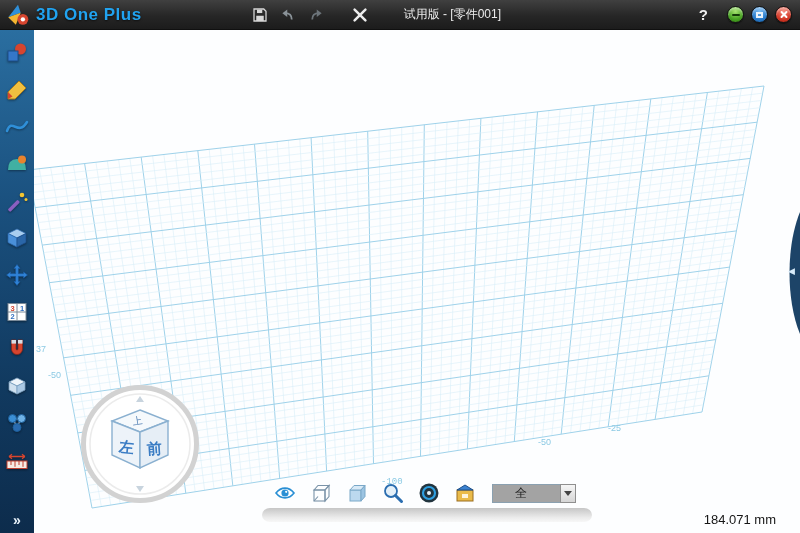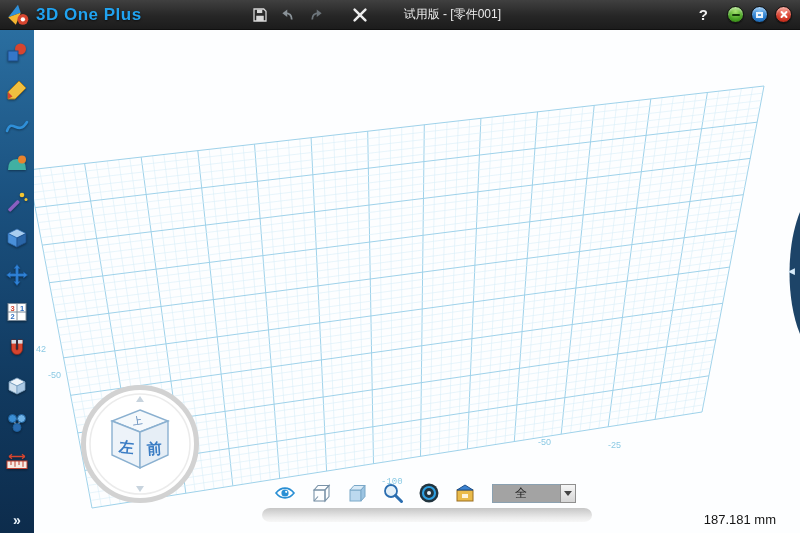--- a/index.html
+++ b/index.html
@@ -317,26 +317,26 @@
           <line x1="48.0" y1="425.4" x2="677.6" y2="331.3" stroke="#d9eef8" stroke-width="0.6"></line>
           <line x1="49.5" y1="432.9" x2="676.3" y2="338.5" stroke="#d9eef8" stroke-width="0.6"></line>
           <line x1="50.9" y1="440.4" x2="674.9" y2="345.8" stroke="#9fd2ea" stroke-width="1"></line>
           <line x1="52.3" y1="448.0" x2="673.5" y2="353.0" stroke="#d9eef8" stroke-width="0.6"></line>
           <line x1="53.7" y1="455.5" x2="672.1" y2="360.3" stroke="#d9eef8" stroke-width="0.6"></line>
           <line x1="55.2" y1="463.0" x2="670.8" y2="367.5" stroke="#d9eef8" stroke-width="0.6"></line>
           <line x1="56.6" y1="470.5" x2="669.4" y2="374.8" stroke="#d9eef8" stroke-width="0.6"></line>
           <line x1="58.0" y1="478.0" x2="668.0" y2="382.0" stroke="#9fd2ea" stroke-width="1"></line>
         </svg>
       <div id="grid-labels">
-          <span class="grid-label" style="left: 2px; top: 314px;">42</span>
+          <span class="grid-label" style="left: 2px; top: 314px;">37</span>
           <span class="grid-label" style="left: 14px; top: 340px;">-50</span>
           <span class="grid-label" style="left: 80px; top: 460px;">-125</span>
           <span class="grid-label" style="left: 347px; top: 447px; font-family: Liberation Mono, monospace;">-100</span>
           <span class="grid-label" style="left: 504px; top: 407px;">-50</span>
-          <span class="grid-label" style="left: 574px; top: 410px;">-25</span>
+          <span class="grid-label" style="left: 574px; top: 393px;">-25</span>
         </div>
 
       <svg class="navcube" viewBox="0 0 124 124">
         <circle cx="62" cy="62" r="56.5" fill="#ffffff" stroke="#d2d2d2" stroke-width="5"></circle>
         <circle cx="62" cy="62" r="50" fill="none" stroke="#ebebeb" stroke-width="1.5"></circle>
         <polygon points="62,28 90,39 62,50 34,39" fill="#f5f9fc" stroke="#8ab0d0" stroke-width="1.4"></polygon>
         <polygon points="34,39 62,50 62,86 34,73" fill="#edf3f9" stroke="#8ab0d0" stroke-width="1.4"></polygon>
         <polygon points="62,50 90,39 90,73 62,86" fill="#e6eef6" stroke="#8ab0d0" stroke-width="1.4"></polygon>
         <text x="55" y="43" font-size="10" fill="#5a86b8" transform="rotate(-9 55 43)">上</text>
         <text x="41" y="70" font-size="15" font-weight="bold" fill="#3a7cc4" transform="rotate(6 46 66)">左</text>
@@ -398,16 +398,16 @@
         </div>
       </div>
 
       <div class="right-handle">
         <svg viewBox="0 0 14 122">
             <path d="M14 0 C0 34 0 88 14 122 Z" fill="#1d4468"></path>
           </svg>
         <span class="panel-arrow">◀</span>
       </div>
 
-      <div class="measure">187.181 mm</div>
+      <div class="measure">184.071 mm</div>
     </div>
   </div>
 </div>
 
 </body></html>

